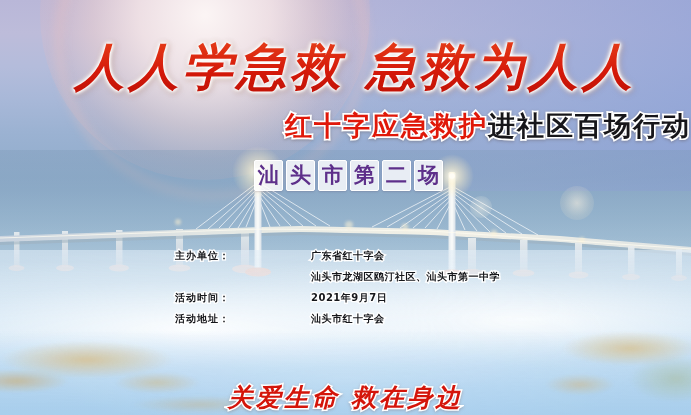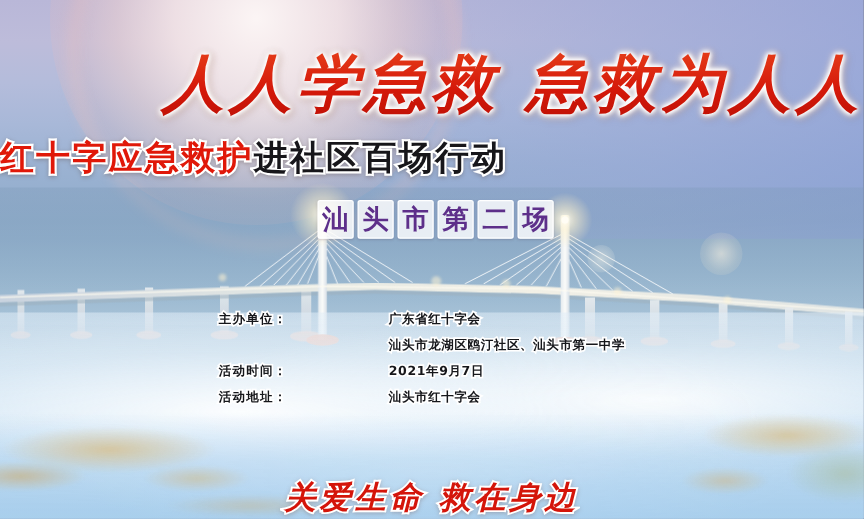--- a/index.html
+++ b/index.html
@@ -125,21 +125,21 @@
     filter: blur(1.6px);
   }
 
   
   .bridge { position: absolute; left: 0; top: 0; width: 691px; height: 415px; }
 
   
   .title-main {
     position: absolute;
     left: 0; right: 0; top: 34px;
-    text-align: right;
+    text-align: center;
     font-family: "DejaVu Serif", "Liberation Serif", serif;
     font-weight: 700;
     font-style: italic;
     font-size: 50px;
     letter-spacing: 4px;
     color: #d8200c;
     background: linear-gradient(180deg, #e8441c 0%, #d5190a 55%, #bb1005 100%);
     -webkit-background-clip: text;
     background-clip: text;
     -webkit-text-fill-color: transparent;
@@ -147,21 +147,21 @@
     filter:
       drop-shadow(0 0 1.6px #fff) drop-shadow(0 0 1.6px #fff)
       drop-shadow(0 0 2.4px #fff) drop-shadow(1px 1px 2px rgba(120,60,40,0.35));
     white-space: nowrap;
     padding-left: 20px;
   }
 
   .subtitle {
     position: absolute;
     left: 0; right: 0; top: 108px;
-    text-align: left;
+    text-align: right;
     font-family: "DejaVu Sans", "Liberation Sans", sans-serif;
     font-weight: 700;
     font-size: 27px;
     letter-spacing: 2px;
     white-space: nowrap;
   }
   .subtitle .seg {
     -webkit-text-stroke: 3.4px #ffffff;
     paint-order: stroke fill;
     filter: drop-shadow(0 1px 1.5px rgba(90,70,60,0.35));

